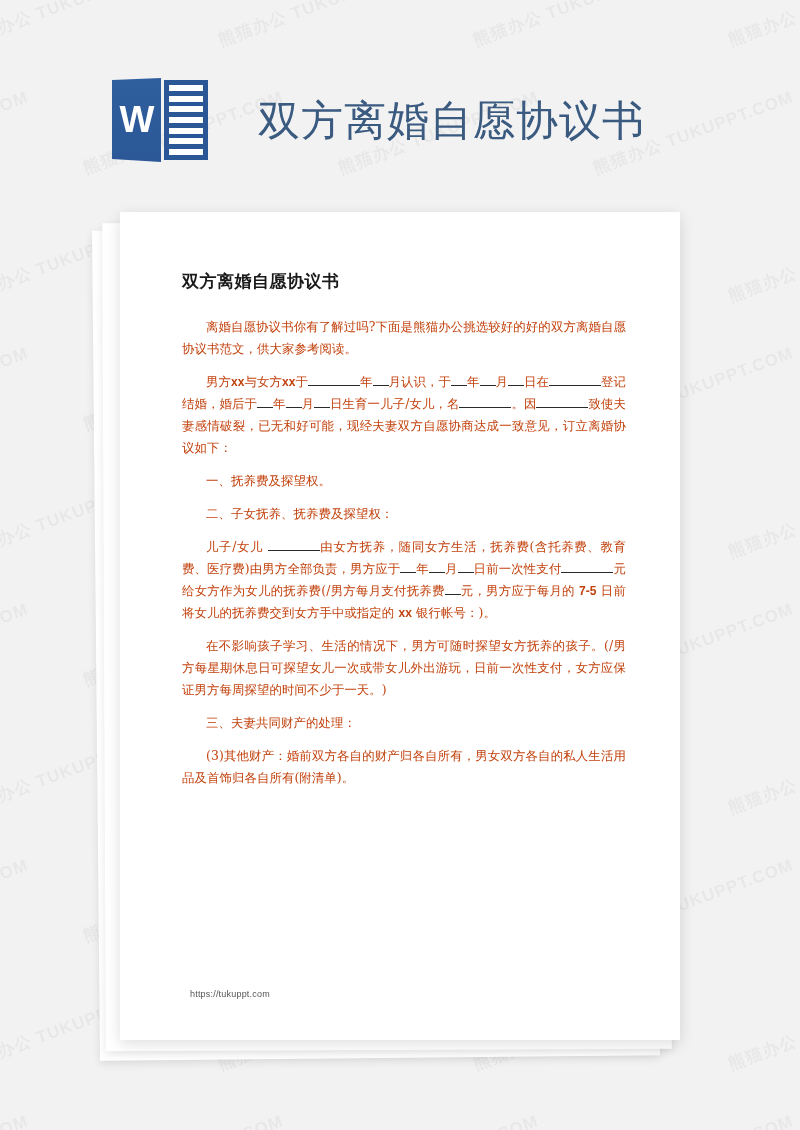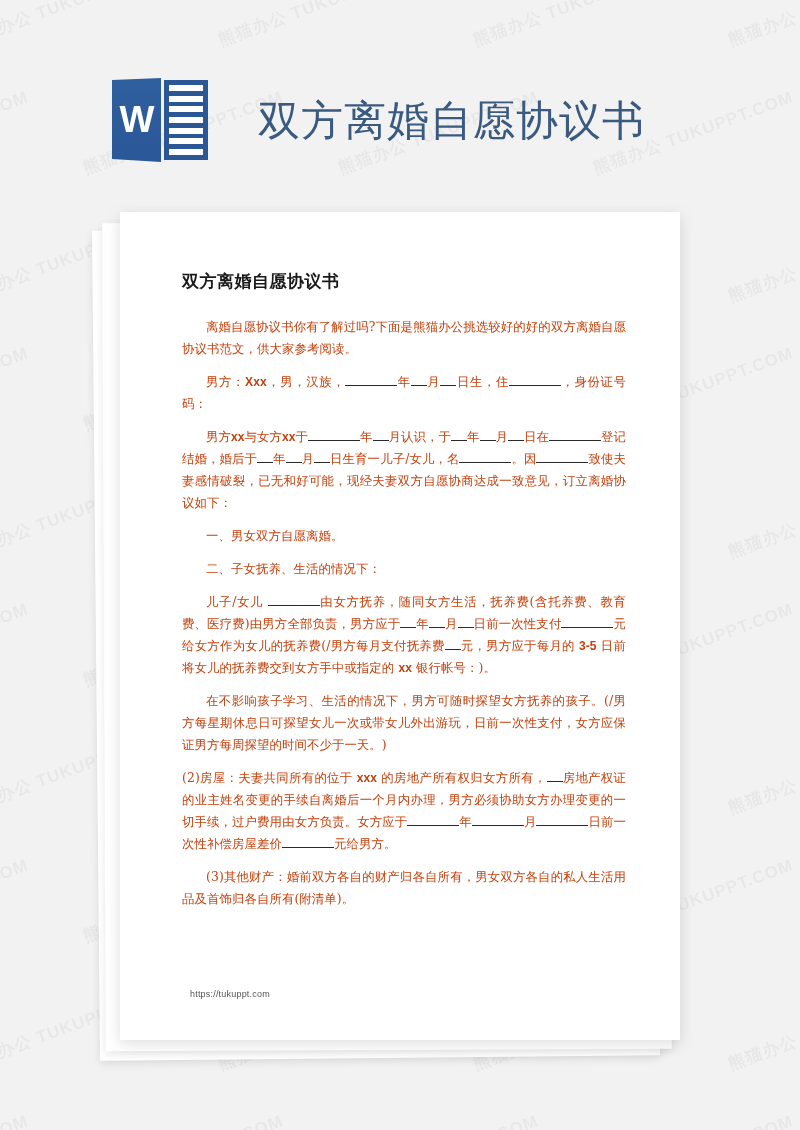--- a/index.html
+++ b/index.html
@@ -256,24 +256,23 @@
 </div>
 
 <div class="sheet" id="sheet-back2"></div>
 <div class="sheet" id="sheet-back1"></div>
 
 <div class="sheet" id="page">
   <div id="doc-inner">
     <h1 id="doc-title">双方离婚自愿协议书</h1>
     <div id="doc-paragraphs">
         <p class="para ind">离婚自愿协议书你有了解过吗?下面是熊猫办公挑选较好的好的双方离婚自愿协议书范文，供大家参考阅读。</p>
-        <p class="para ind">男方：<b>Xxx</b>，男，汉族，<span class="blank-l"></span>年<span class="blank-s"></span>月<span class="blank-s"></span>日生，住<span class="blank-l"></span>，身份证号码：</p>
         <p class="para ind">男方<b>xx</b>与女方<b>xx</b>于<span class="blank-l"></span>年<span class="blank-s"></span>月认识，于<span class="blank-s"></span>年<span class="blank-s"></span>月<span class="blank-s"></span>日在<span class="blank-l"></span>登记结婚，婚后于<span class="blank-s"></span>年<span class="blank-s"></span>月<span class="blank-s"></span>日生育一儿子/女儿，名<span class="blank-l"></span>。因<span class="blank-l"></span>致使夫妻感情破裂，已无和好可能，现经夫妻双方自愿协商达成一致意见，订立离婚协议如下：</p>
-        <p class="para ind">一、男女双方自愿离婚。</p>
-        <p class="para ind">二、子女抚养、生活的情况下：</p>
-        <p class="para ind">儿子/女儿 <span class="blank-l"></span>由女方抚养，随同女方生活，抚养费(含托养费、教育费、医疗费)由男方全部负责，男方应于<span class="blank-s"></span>年<span class="blank-s"></span>月<span class="blank-s"></span>日前一次性支付<span class="blank-l"></span>元给女方作为女儿的抚养费(/男方每月支付抚养费<span class="blank-s"></span>元，男方应于每月的 <b>3-5</b> 日前将女儿的抚养费交到女方手中或指定的 <b>xx</b> 银行帐号：)。</p>
+        <p class="para ind">一、抚养费及探望权。</p>
+        <p class="para ind">二、子女抚养、抚养费及探望权：</p>
+        <p class="para ind">儿子/女儿 <span class="blank-l"></span>由女方抚养，随同女方生活，抚养费(含托养费、教育费、医疗费)由男方全部负责，男方应于<span class="blank-s"></span>年<span class="blank-s"></span>月<span class="blank-s"></span>日前一次性支付<span class="blank-l"></span>元给女方作为女儿的抚养费(/男方每月支付抚养费<span class="blank-s"></span>元，男方应于每月的 <b>7-5</b> 日前将女儿的抚养费交到女方手中或指定的 <b>xx</b> 银行帐号：)。</p>
         <p class="para ind">在不影响孩子学习、生活的情况下，男方可随时探望女方抚养的孩子。(/男方每星期休息日可探望女儿一次或带女儿外出游玩，日前一次性支付，女方应保证男方每周探望的时间不少于一天。)</p>
-        <p class="para">(2)房屋：夫妻共同所有的位于 <b>xxx</b> 的房地产所有权归女方所有，<span class="blank-s"></span>房地产权证的业主姓名变更的手续自离婚后一个月内办理，男方必须协助女方办理变更的一切手续，过户费用由女方负责。女方应于<span class="blank-l"></span>年<span class="blank-l"></span>月<span class="blank-l"></span>日前一次性补偿房屋差价<span class="blank-l"></span>元给男方。</p>
+        <p class="para ind">三、夫妻共同财产的处理：</p>
         <p class="para ind">(3)其他财产：婚前双方各自的财产归各自所有，男女双方各自的私人生活用品及首饰归各自所有(附清单)。</p>
       </div>
   </div>
   <div id="doc-footer-url">https://tukuppt.com</div>
 </div>
 
 </body></html>

